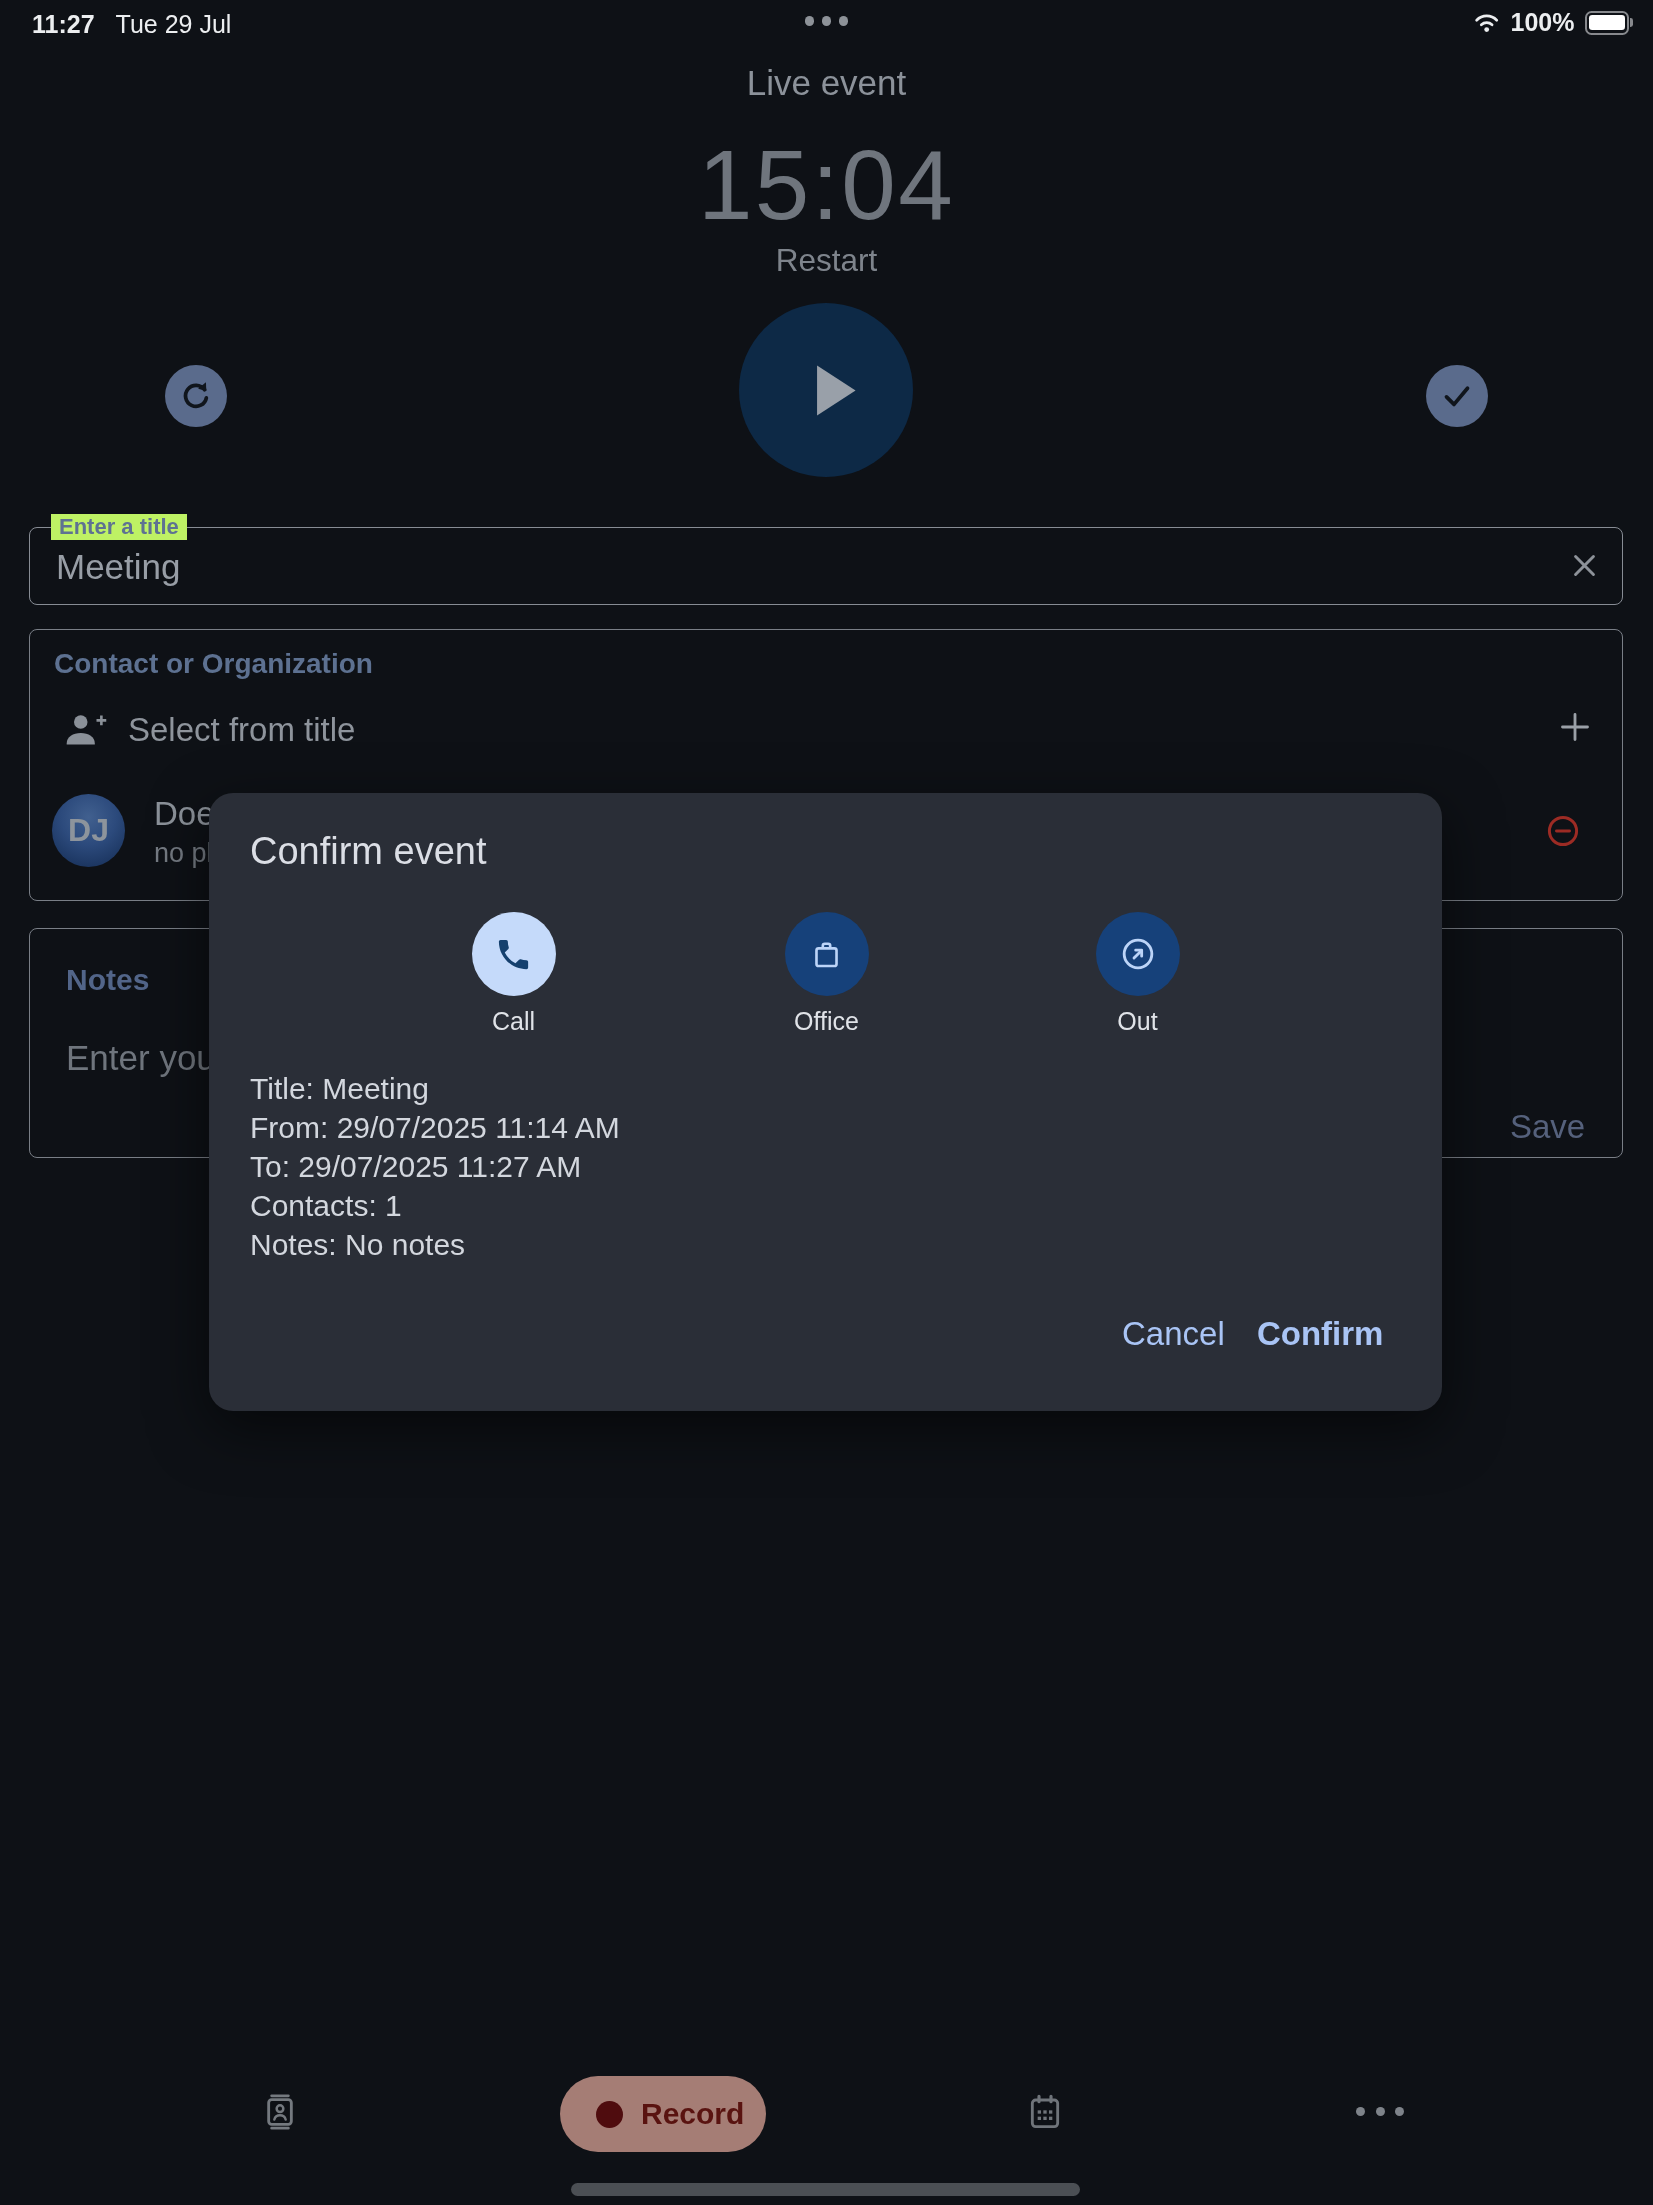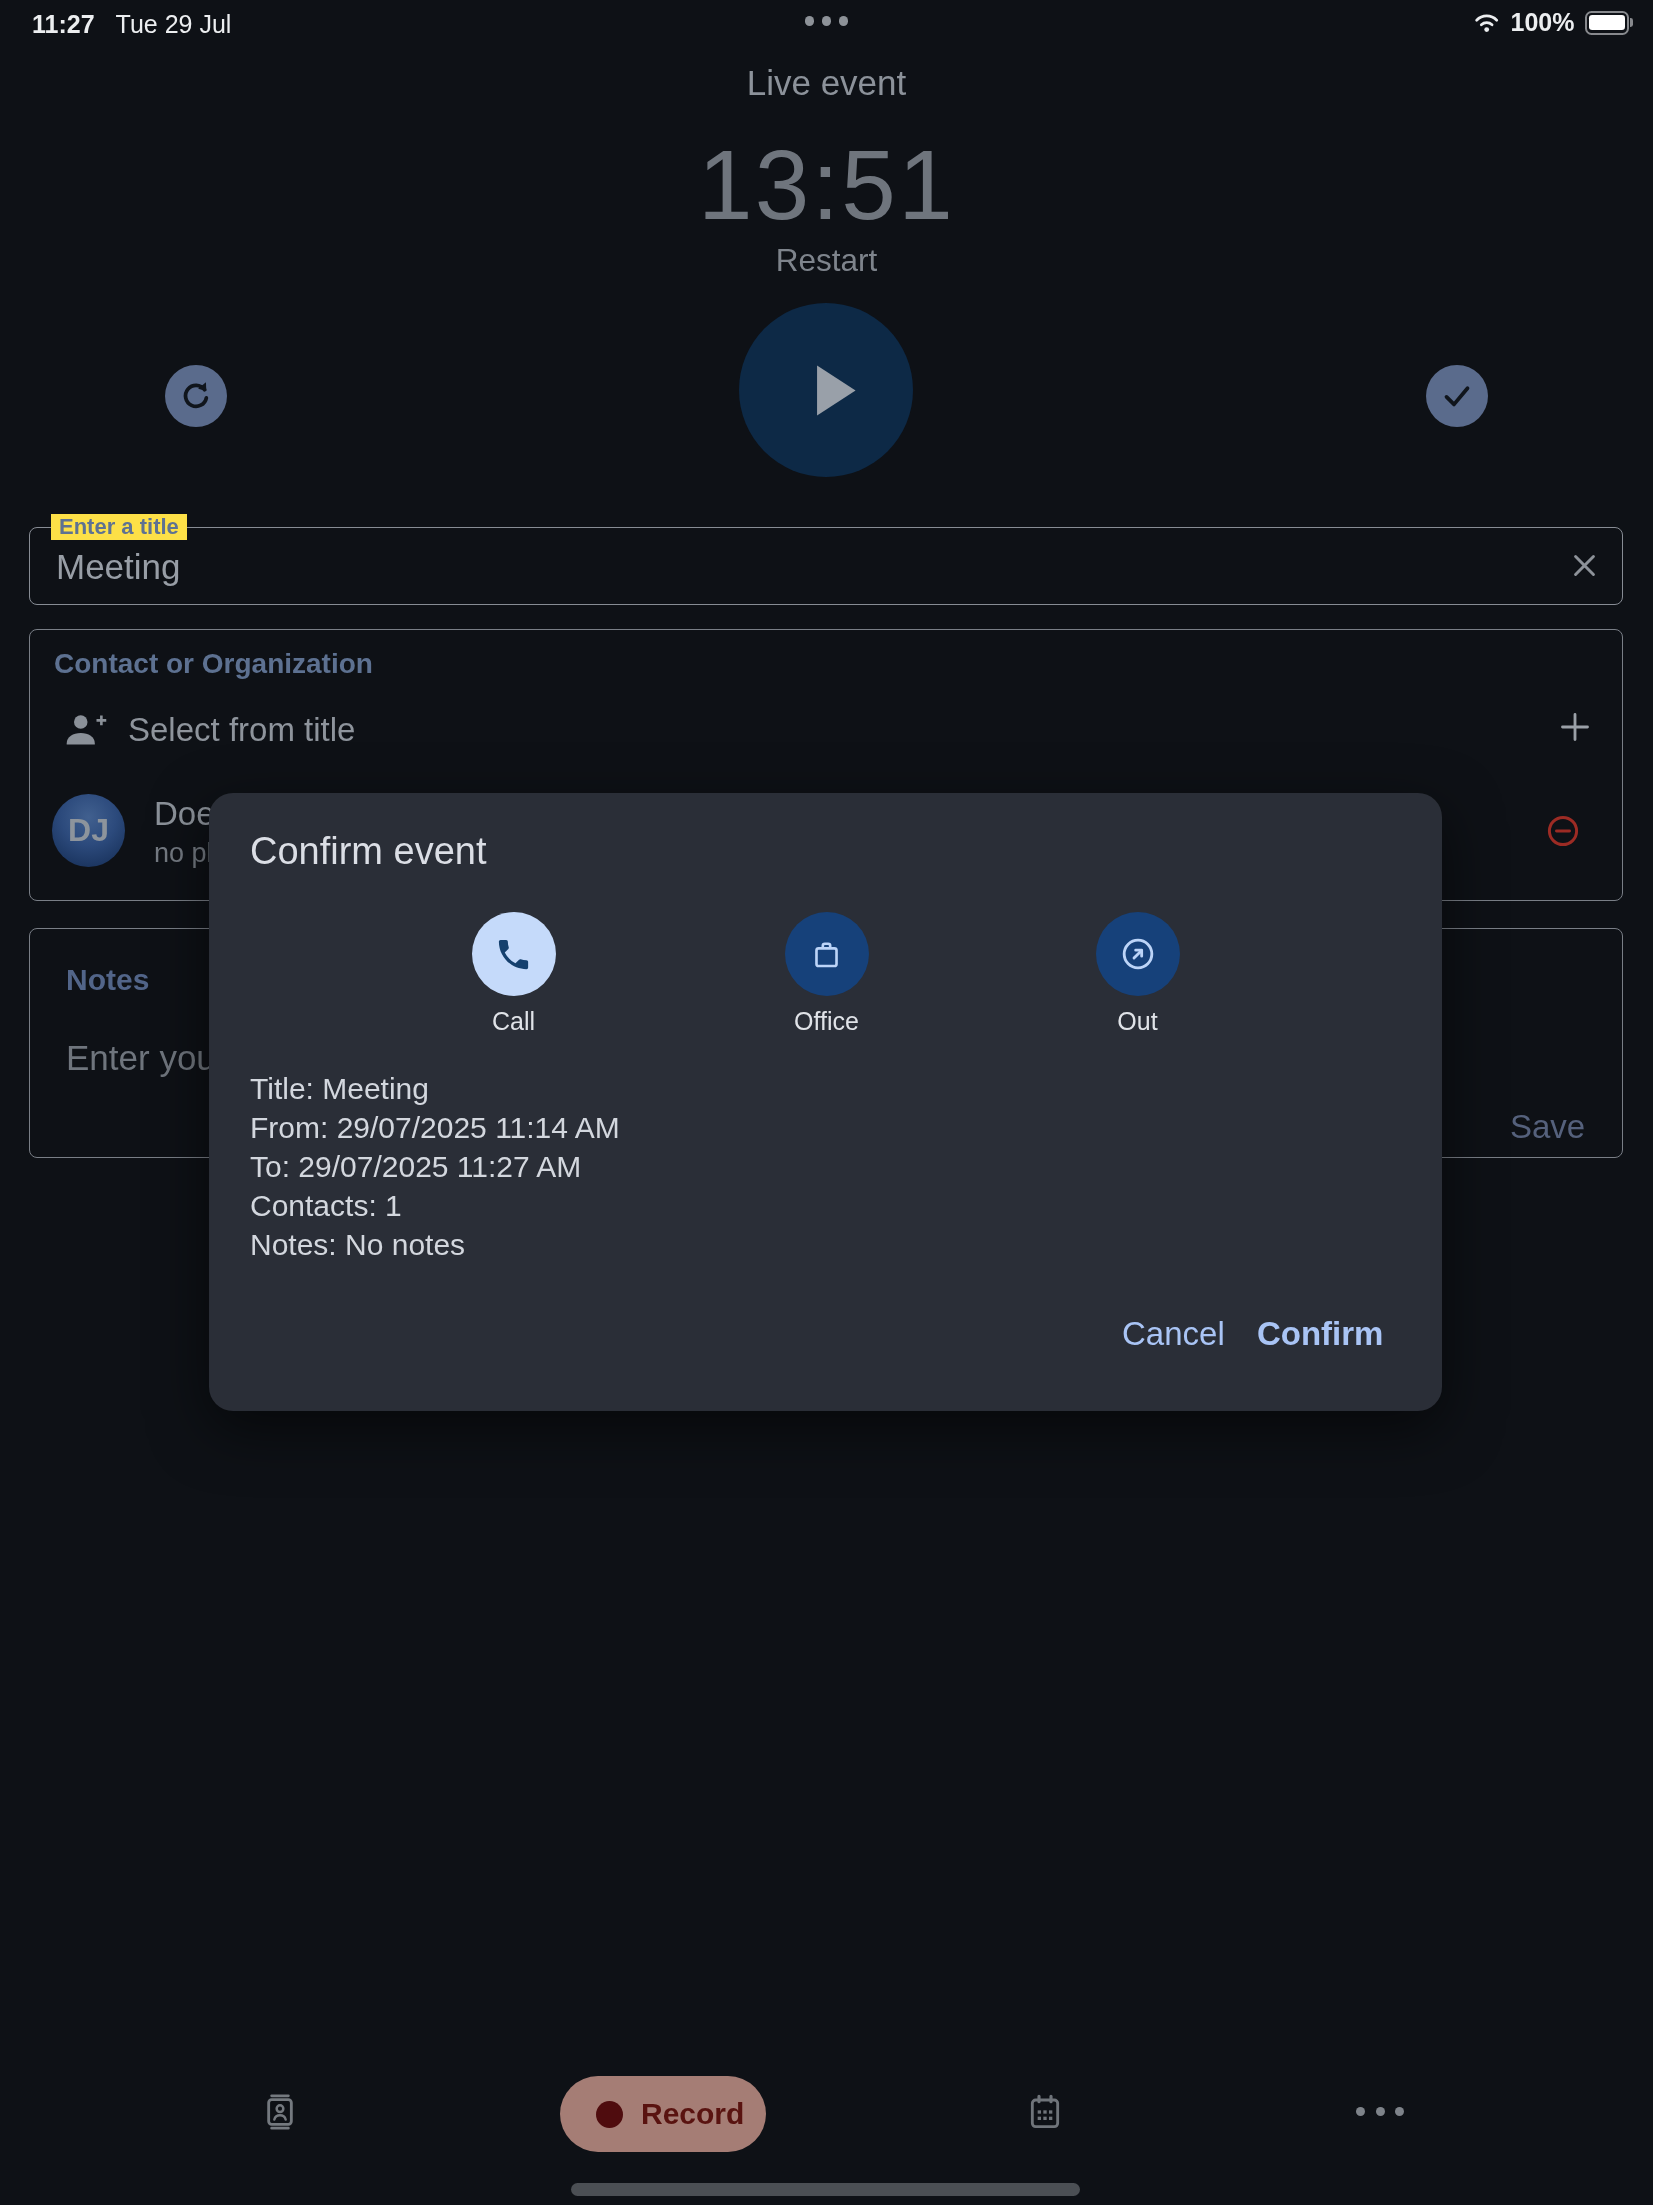--- a/index.html
+++ b/index.html
@@ -30,21 +30,21 @@
 
   
   .ctl-circle{border-radius:50%;background:#5a6b8c;display:flex;align-items:center;justify-content:center;}
   #refresh-btn{left:165px;top:365px;width:62px;height:62px;}
   #check-btn{left:1426px;top:365px;width:62px;height:62px;}
   #play-btn{left:739px;top:303px;width:174px;height:174px;border-radius:50%;background:#0d2946;
             display:flex;align-items:center;justify-content:center;}
 
   
   #title-field{left:29px;top:527px;width:1592px;height:76px;border:1.6px solid #878c94;border-radius:8px;}
-  #title-label{left:21px;top:-13.7px;background:#fde047;padding:0 8px;font-size:22px;font-weight:700;color:#5e7292;}
+  #title-label{left:21px;top:-13.7px;background:#bef264;padding:0 8px;font-size:22px;font-weight:700;color:#5e7292;}
   #title-input{position:absolute;left:24px;top:0;height:100%;width:1469px;background:transparent;border:none;
                outline:none;font-size:35px;color:#989ea6;font-family:inherit;}
   #title-clear{right:19.4px;top:19.4px;}
 
   
   .card{border:1.6px solid #797e86;border-radius:8px;background:#0e1116;}
   #contact-card{left:29px;top:629px;width:1592px;height:270px;}
   #contact-heading{left:24px;top:18px;font-size:28px;font-weight:700;color:#5d7191;}
   #select-row-icon{left:32px;top:77px;}
   #select-label{left:98px;top:81px;font-size:33px;color:#8e949c;}
@@ -113,21 +113,21 @@
       </svg>
     </span>
     <span id="battery-pct">100%</span>
     <span class="battery">
       <span class="fill"></span>
       <span class="nub"></span>
     </span>
   </div>
 
   <div class="abs center-x" id="live-title">Live event</div>
-  <div class="abs center-x" id="timer">13:51</div>
+  <div class="abs center-x" id="timer">15:04</div>
   <div class="abs center-x" id="restart">Restart</div>
 
   <div class="abs ctl-circle" id="refresh-btn">
     <span>
       <svg width="36" height="36" viewBox="0 0 24 24">
         <path d="M18.9 13.2a7 7 0 1 1-1.2-5.4" fill="none" stroke="#10151c" stroke-width="2.5" stroke-linecap="round"></path>
         <path d="M18.6 2.9 L18.9 8.6 L13.4 7.2 Z" fill="#10151c"></path>
       </svg>
     </span>
   </div>

